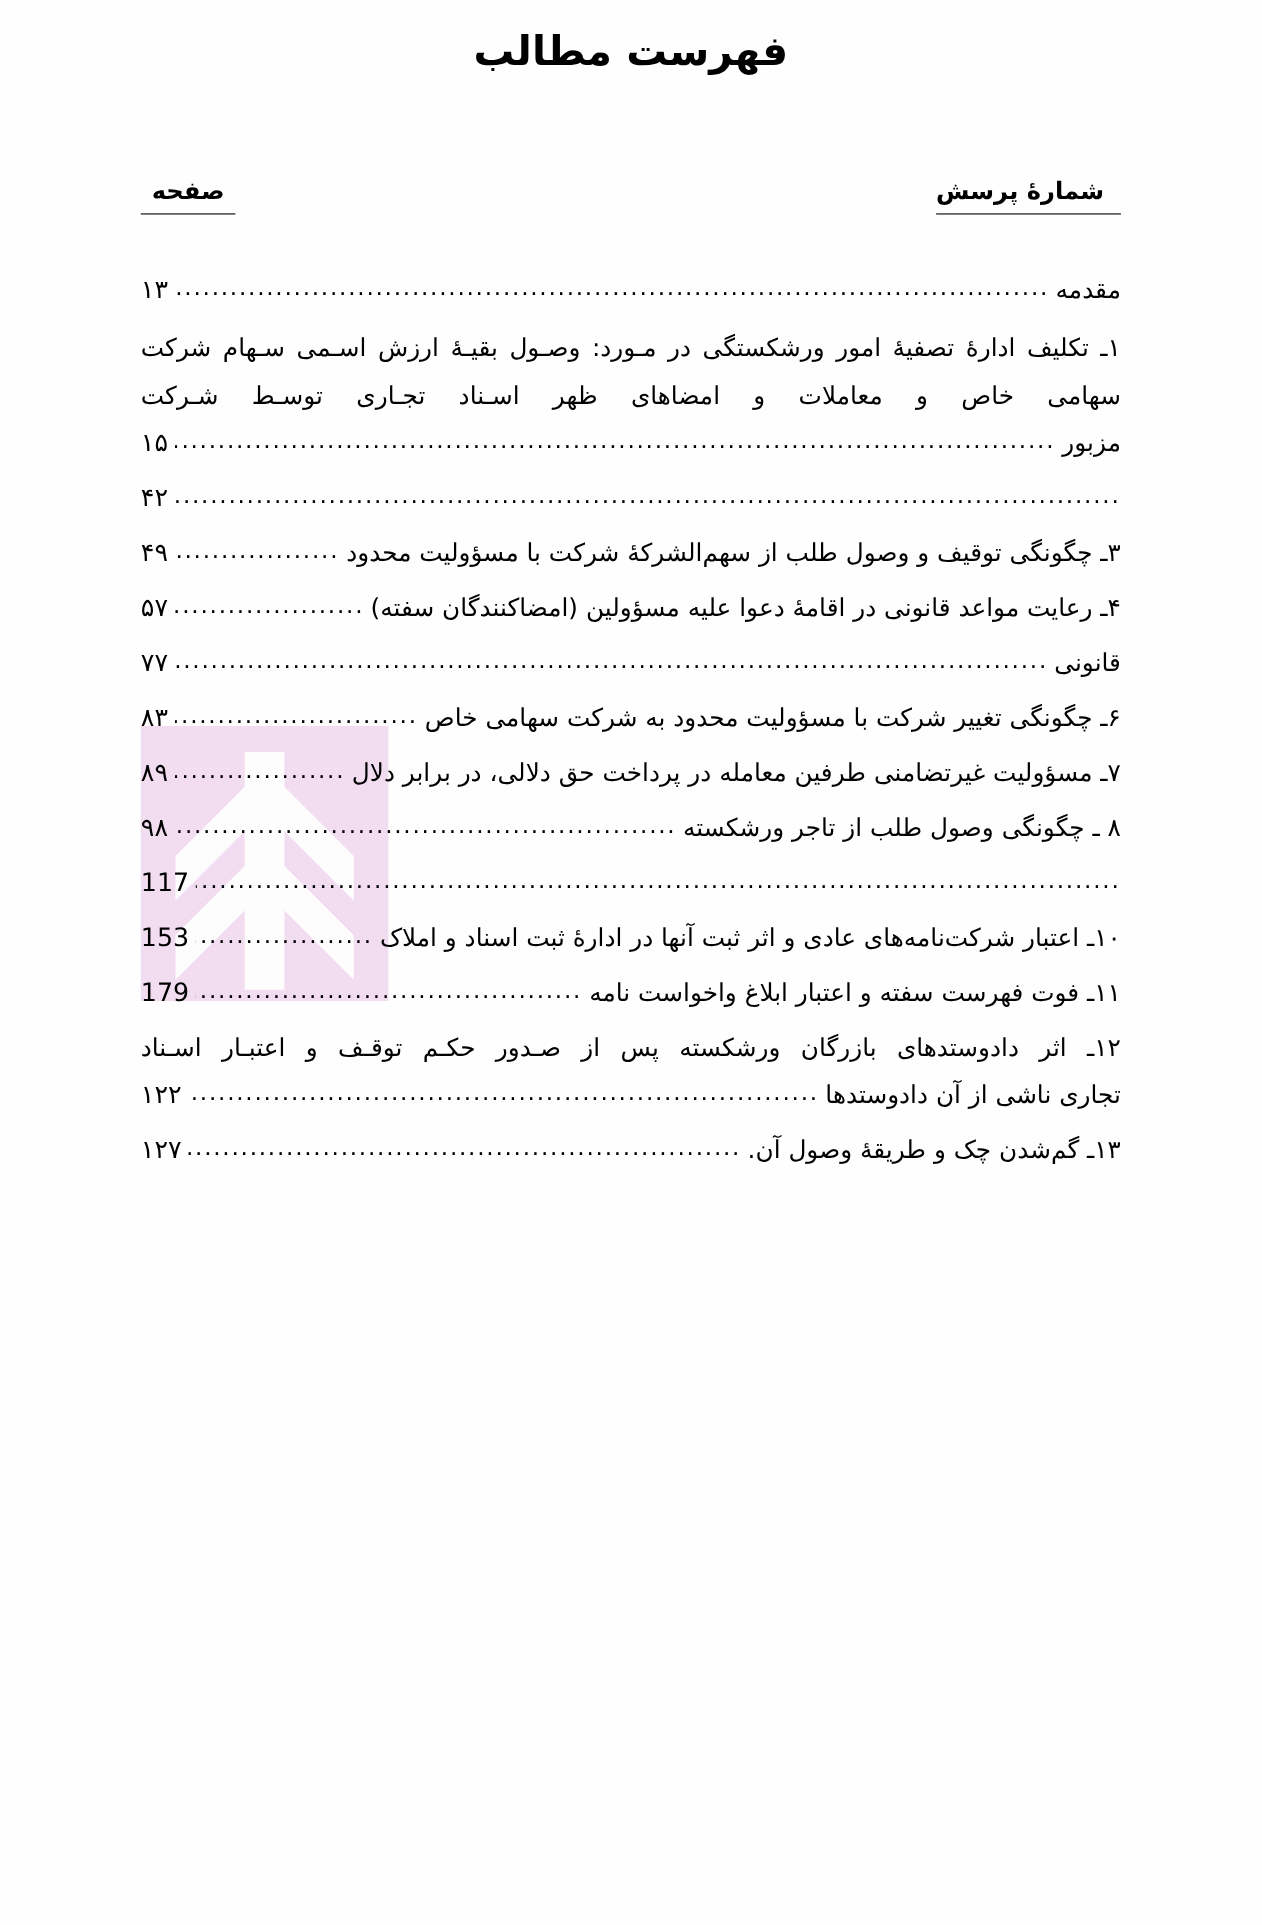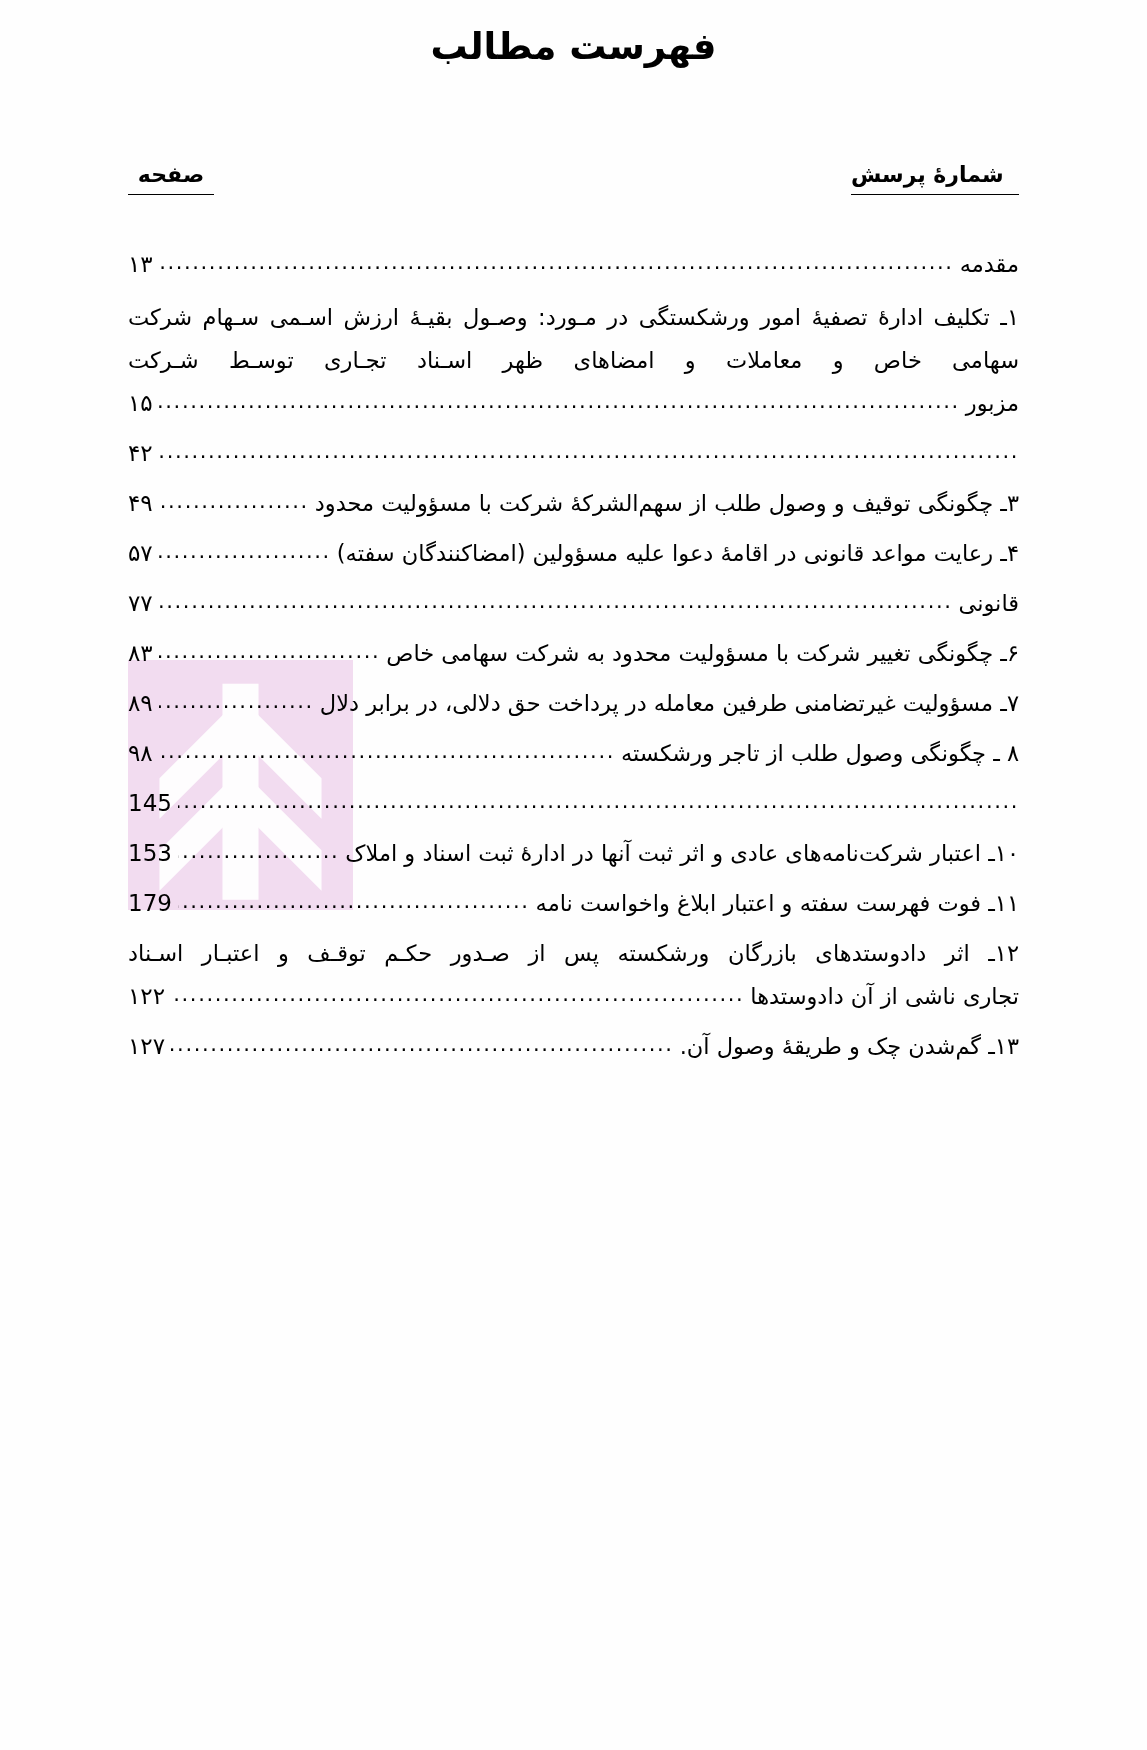--- a/index.html
+++ b/index.html
@@ -219,21 +219,21 @@
           <span class="dots">...............................................................................................................................................................</span>
           <span class="page-num">۸۹</span>
         </div>
         <div class="line-entry">
           <span class="entry-text">۸ ـ چگونگی وصول طلب از تاجر ورشکسته</span>
           <span class="dots">...............................................................................................................................................................</span>
           <span class="page-num">۹۸</span>
         </div>
         <div class="line-entry">
           <span class="dots">...............................................................................................................................................................</span>
-          <span class="page-num">145</span>
+          <span class="page-num">117</span>
         </div>
         <div class="line-entry">
           <span class="entry-text">۱۰ـ اعتبار شرکت‌نامه‌های عادی و اثر ثبت آنها در ادارهٔ ثبت اسناد و املاک</span>
           <span class="dots">...............................................................................................................................................................</span>
           <span class="page-num">153</span>
         </div>
         <div class="line-entry">
           <span class="entry-text">۱۱ـ فوت فهرست سفته و اعتبار ابلاغ واخواست نامه</span>
           <span class="dots">...............................................................................................................................................................</span>
           <span class="page-num">179</span>

